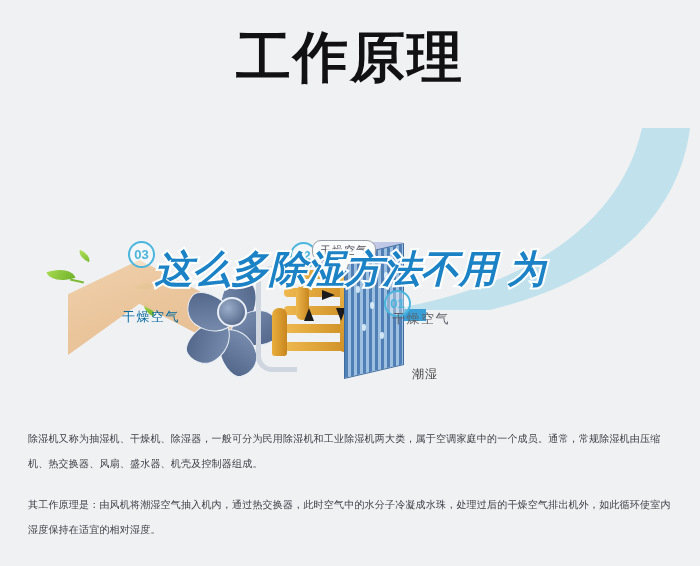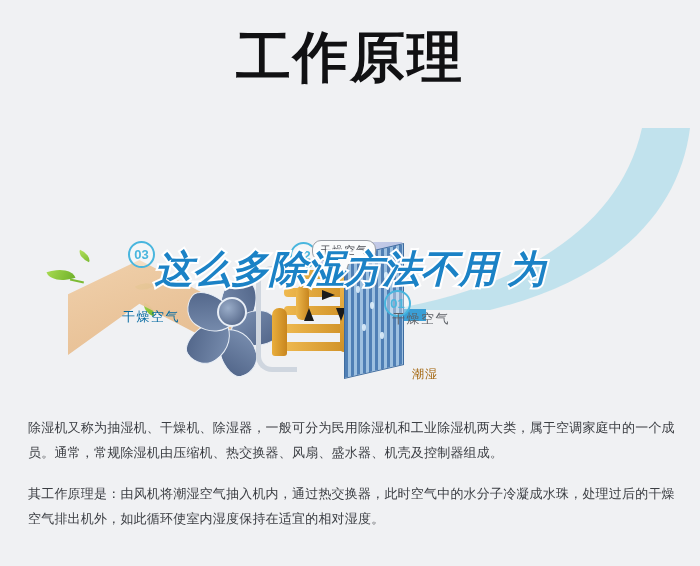--- a/index.html
+++ b/index.html
@@ -156,21 +156,21 @@
     content:"";position:absolute;left:24px;bottom:-17px;
     width:0;height:0;border-left:7px solid transparent;border-right:7px solid transparent;
     border-top:17px solid #9b9fa6;
   }
   .bubble:before{
     content:"";position:absolute;left:25px;bottom:-14px;z-index:2;
     width:0;height:0;border-left:6px solid transparent;border-right:6px solid transparent;
     border-top:15px solid #fafbfc;
   }
   .mini-humid{
-    position:absolute;left:412px;top:266px;font-size:12px;color:#a16207;
+    position:absolute;left:412px;top:266px;font-size:12px;color:#404040;
     letter-spacing:1px;font-family:"Liberation Sans","DejaVu Sans",sans-serif;
   }
 
   
   .overlay{
     position:absolute;left:0;top:246px;width:700px;height:92px;
     text-align:center;pointer-events:none;
   }
   .ov-line{
     display:block;
@@ -178,21 +178,21 @@
     color:#1b82c6;line-height:46px;letter-spacing:0px;
     font-family:"Liberation Sans","DejaVu Sans",sans-serif;
     -webkit-text-stroke:4px #ffffff;
     paint-order:stroke fill;
     text-shadow:0 0 0 #fff;
   }
 
   
   .body-text{position:absolute;left:28px;top:415px;width:648px;}
   .para{
-    color:#3a3d42;font-size:13px;line-height:25px;margin:0 0 16px 0;
+    color:#3a3d42;font-size:10px;line-height:25px;margin:11px 0 16px 0;
     letter-spacing:.2px;
     font-family:"Liberation Sans","DejaVu Sans",sans-serif;
   }
 </style>
 </head>
 <body>
 
 <div id="page">
 
   <div class="title-wrap">

